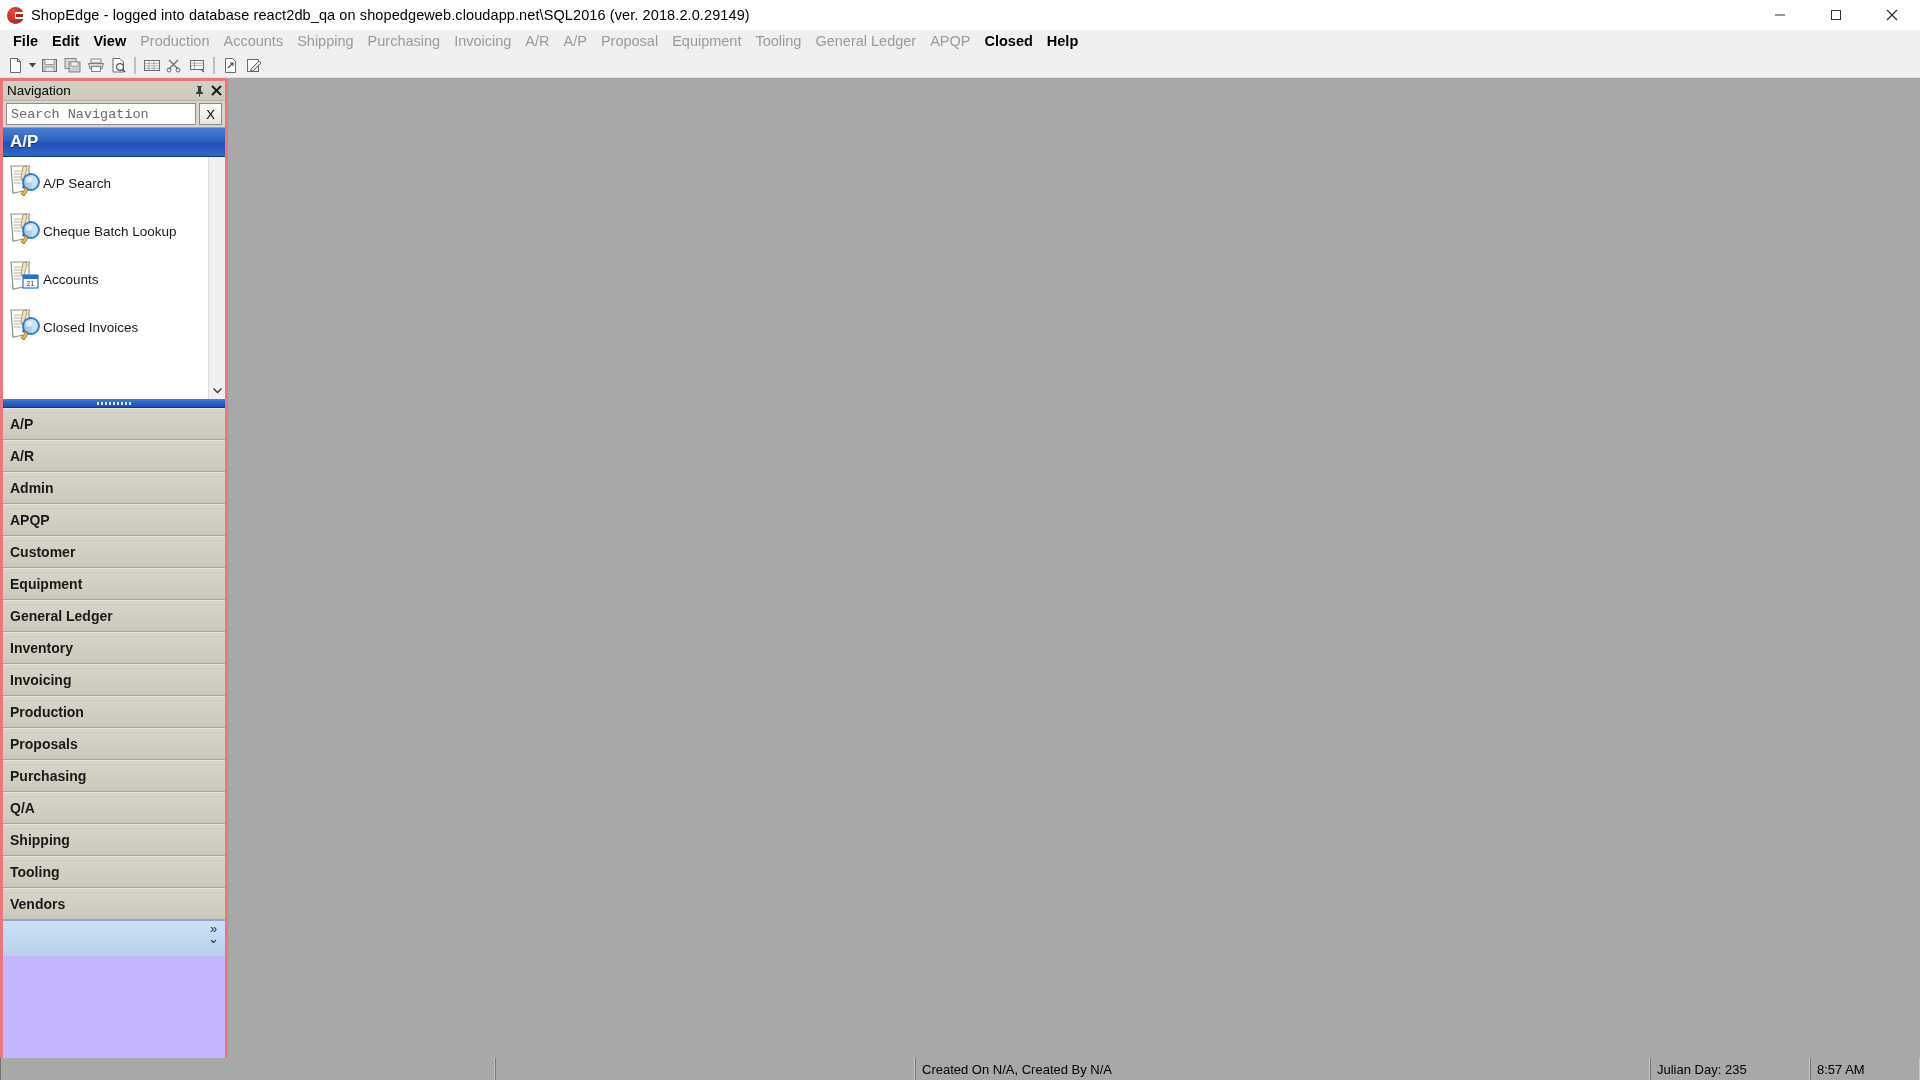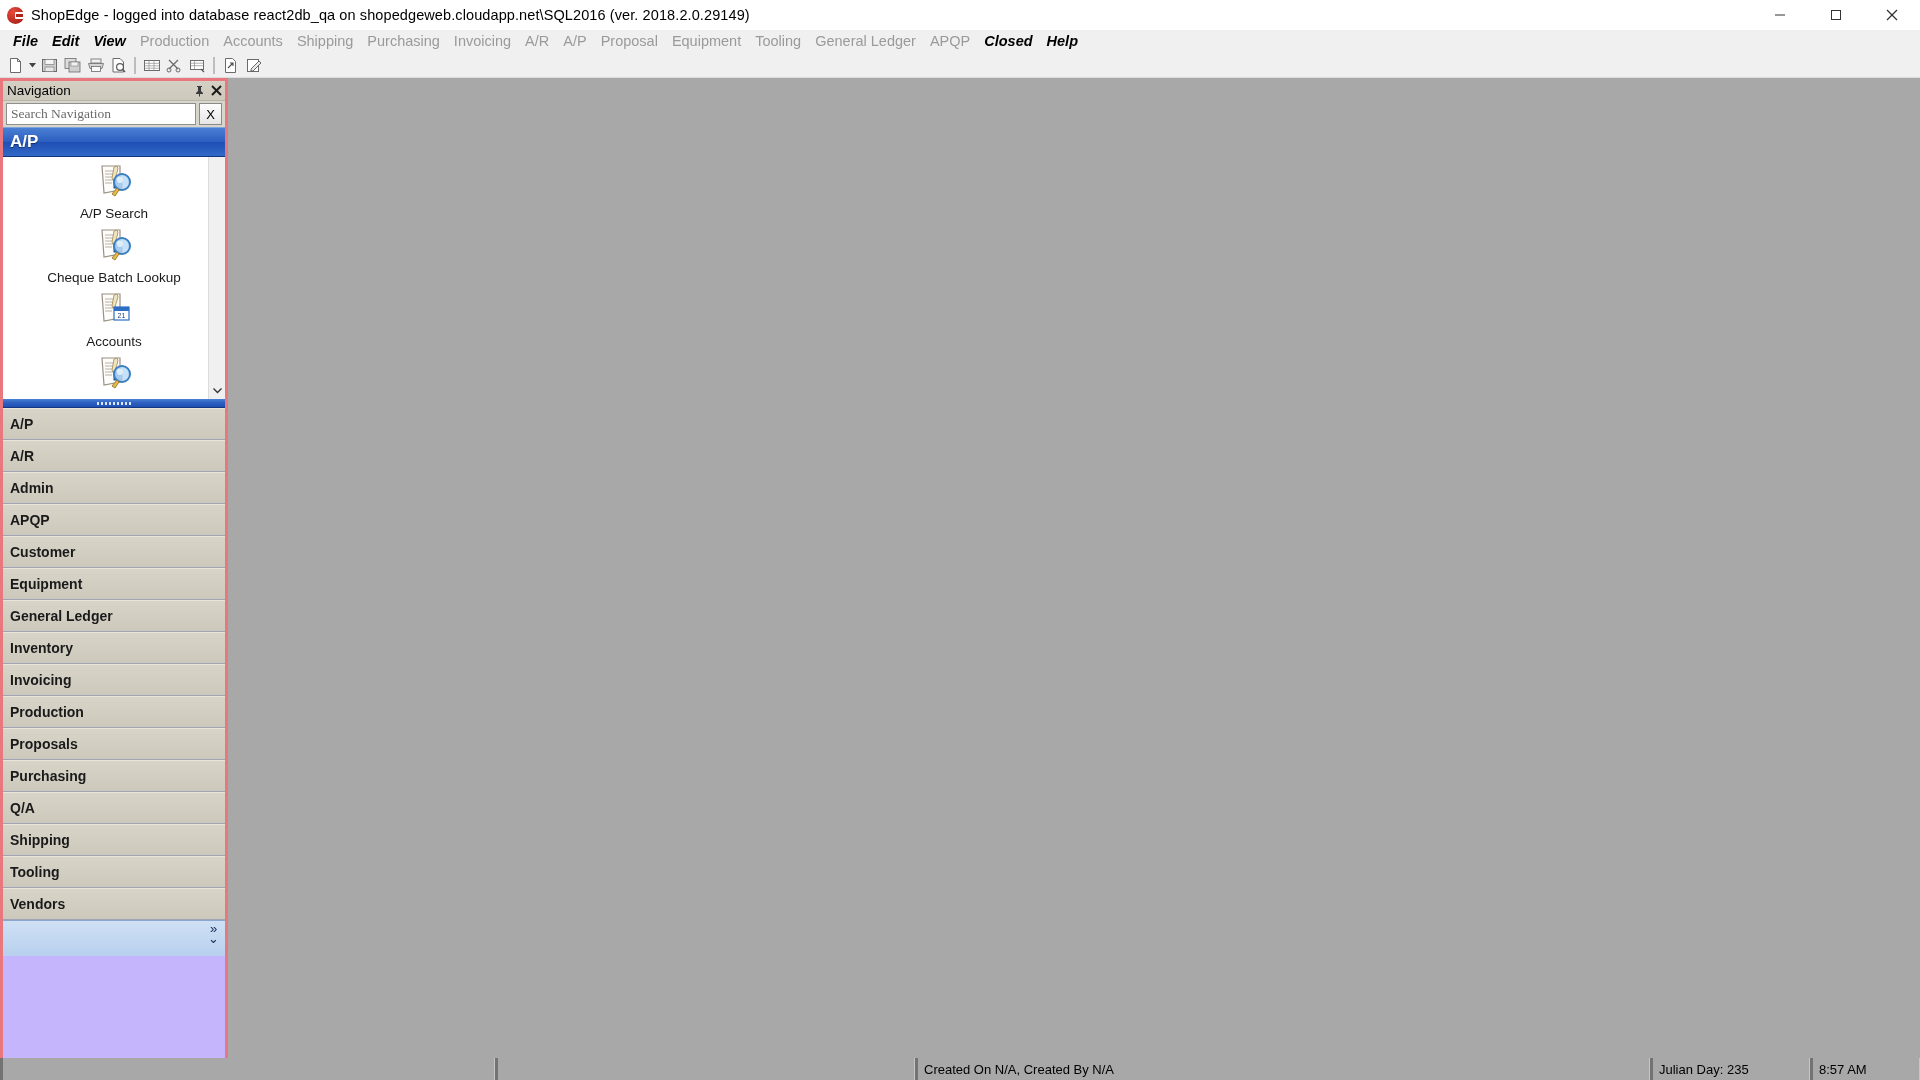--- a/index.html
+++ b/index.html
@@ -52,21 +52,21 @@
   
   .menubar {
     position: absolute; top: 30px; left: 0; width: 1920px; height: 23px;
     background: #f0f0f0;
     display: flex; align-items: center;
     padding-left: 6px;
   }
   .menu-item {
     font-size: 14.5px; padding: 2px 7px; white-space: nowrap; line-height: 17px;
   }
-  .menu-item.enabled { color: #000000; font-weight: bold; font-style: italic; }
+  .menu-item.enabled { color: #000000; font-weight: bold; }
   .menu-item.disabled { color: #9a9a9a; }
 
   
   .toolbar {
     position: absolute; top: 53px; left: 0; width: 1920px; height: 25px;
     background: #f0f0f0;
     display: flex; align-items: center; padding-left: 4px;
     border-bottom: 1px solid #dcdcdc;
   }
   .tb-btn {
@@ -101,21 +101,21 @@
     width: 17px; height: 18px; display: flex; align-items: center; justify-content: center;
   }
   .nav-searchrow {
     height: 26px; display: flex; align-items: center;
     padding: 2px 3px 2px 3px; background: #d8d5cb;
   }
   .nav-search-input {
     flex: 1; height: 22px;
     border: 1px solid #8f8f8f; background: #ffffff;
     font-size: 13.5px; color: #555; padding: 0 4px;
-    font-family: Liberation Serif, serif;
+    font-family: Liberation Mono, monospace;
     outline: none;
   }
   .nav-search-input::placeholder { color: #6a6a6a; opacity: 1; }
   .nav-search-clear {
     width: 23px; height: 22px; margin-left: 3px;
     border: 1px solid #8a8a8a;
     background: linear-gradient(to bottom,#fdfdfd 0%, #e6e6e6 100%);
     font-size: 13px; color:#000;
     display: flex; align-items: center; justify-content: center;
   }
@@ -131,21 +131,21 @@
     color: #ffffff; font-size: 17px; font-weight: bold;
     margin-left: 7px; text-shadow: 0 1px 1px rgba(0,0,0,.45);
   }
 
   .nav-icon-area {
     position: relative;
     height: 242px; background: #ffffff;
     overflow: hidden;
   }
   .nav-icon-item {
-    display: flex; flex-direction: column; align-items: center;
+    display: flex; flex-direction: row; align-items: center;
     padding-top: 4px;
   }
   .nav-icon-label {
     font-size: 13.5px; color: #1a1a1a; margin-top: 1px; white-space: nowrap;
   }
   .nav-scroll {
     position: absolute; right: 0; top: 0; width: 17px; height: 242px;
     background: #f0f0f0; border-left: 1px solid #dcdcdc;
   }
   .nav-scroll-down {
@@ -185,21 +185,21 @@
     font-size: 13px; color: #102a54; line-height: 10px;
   }
 
   
   .statusbar {
     position: absolute; left: 0; bottom: 0; width: 1920px; height: 22px;
     background: #a8a8a8; display: flex; align-items: stretch;
     font-size: 13px; color: #000;
   }
   .sb-cell {
-    border-left: 3px solid #737373; border-right: 1px solid #c6c6c6;
+    border-left: 1px solid #737373; border-right: 1px solid #c6c6c6;
     display: flex; align-items: center; padding: 0 6px;
   }
   .sb-grow { flex: 1; }
 </style>
 </head>
 <body>
 
 <div class="titlebar">
   <div class="app-logo">
     <div class="ring"></div>

